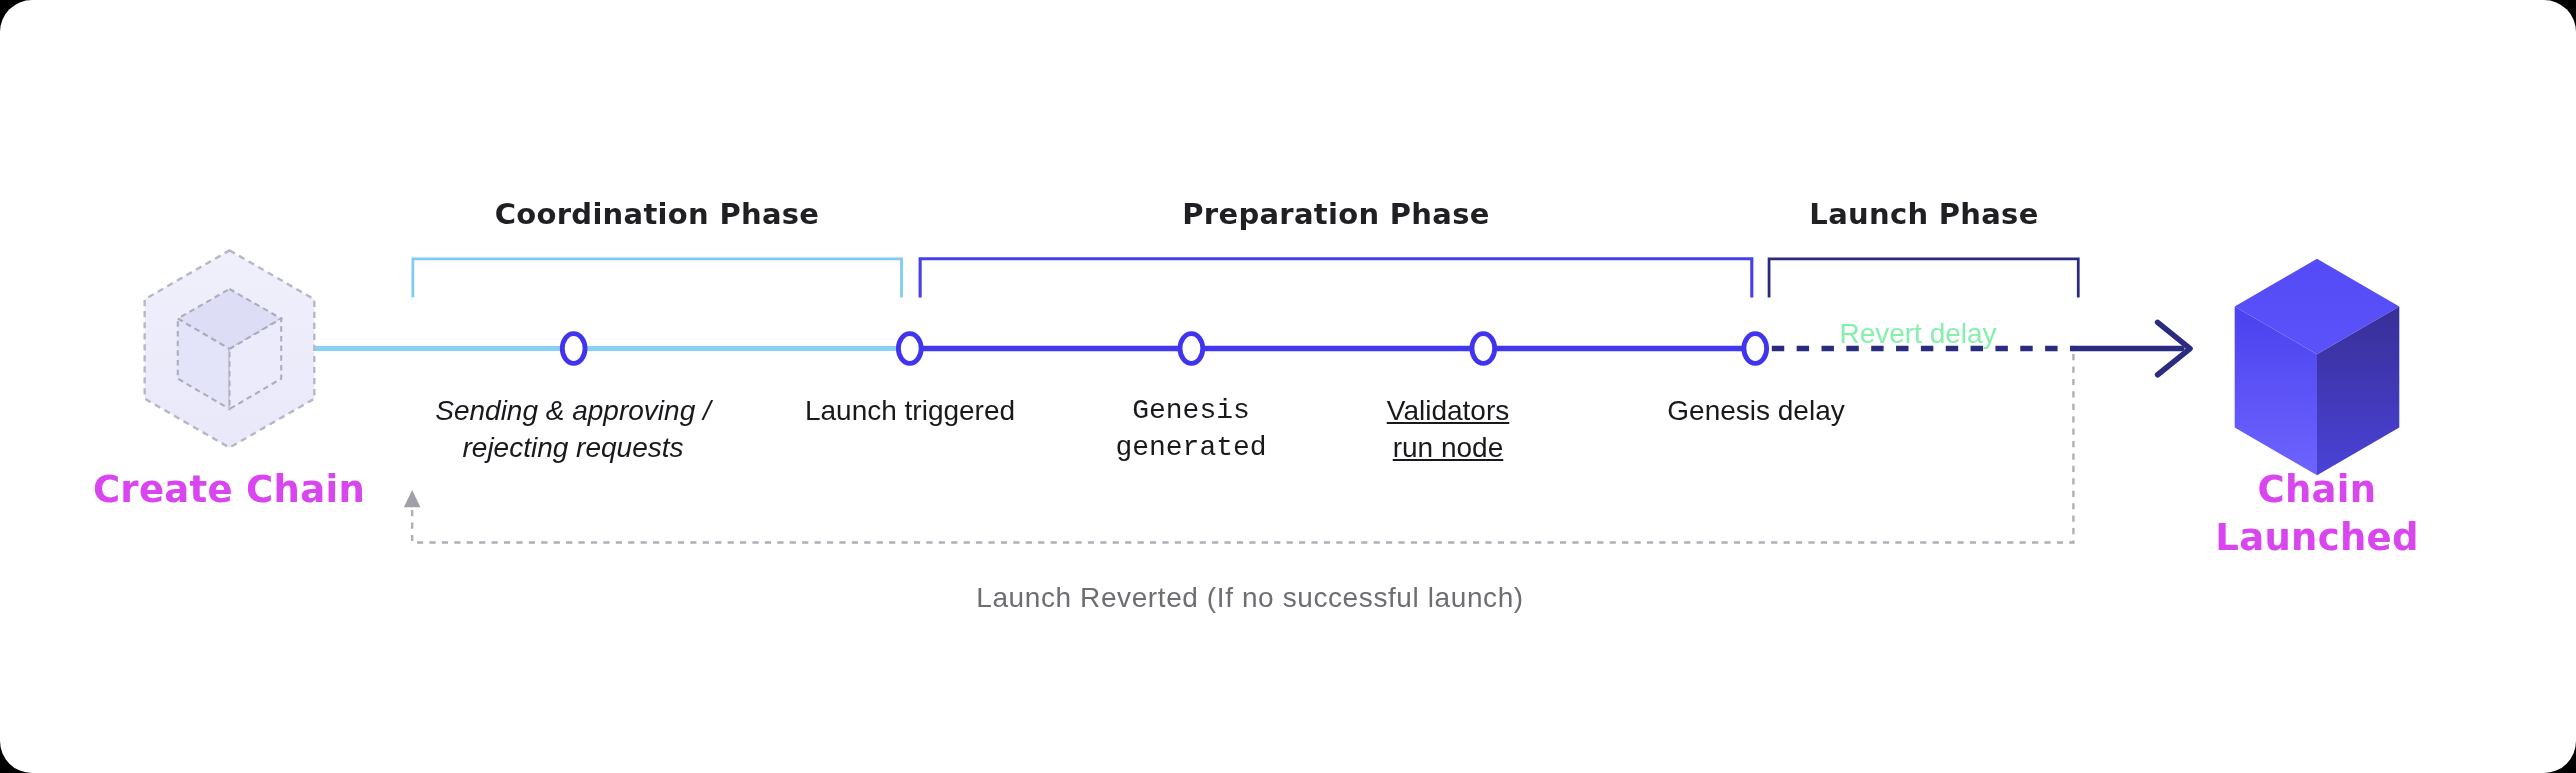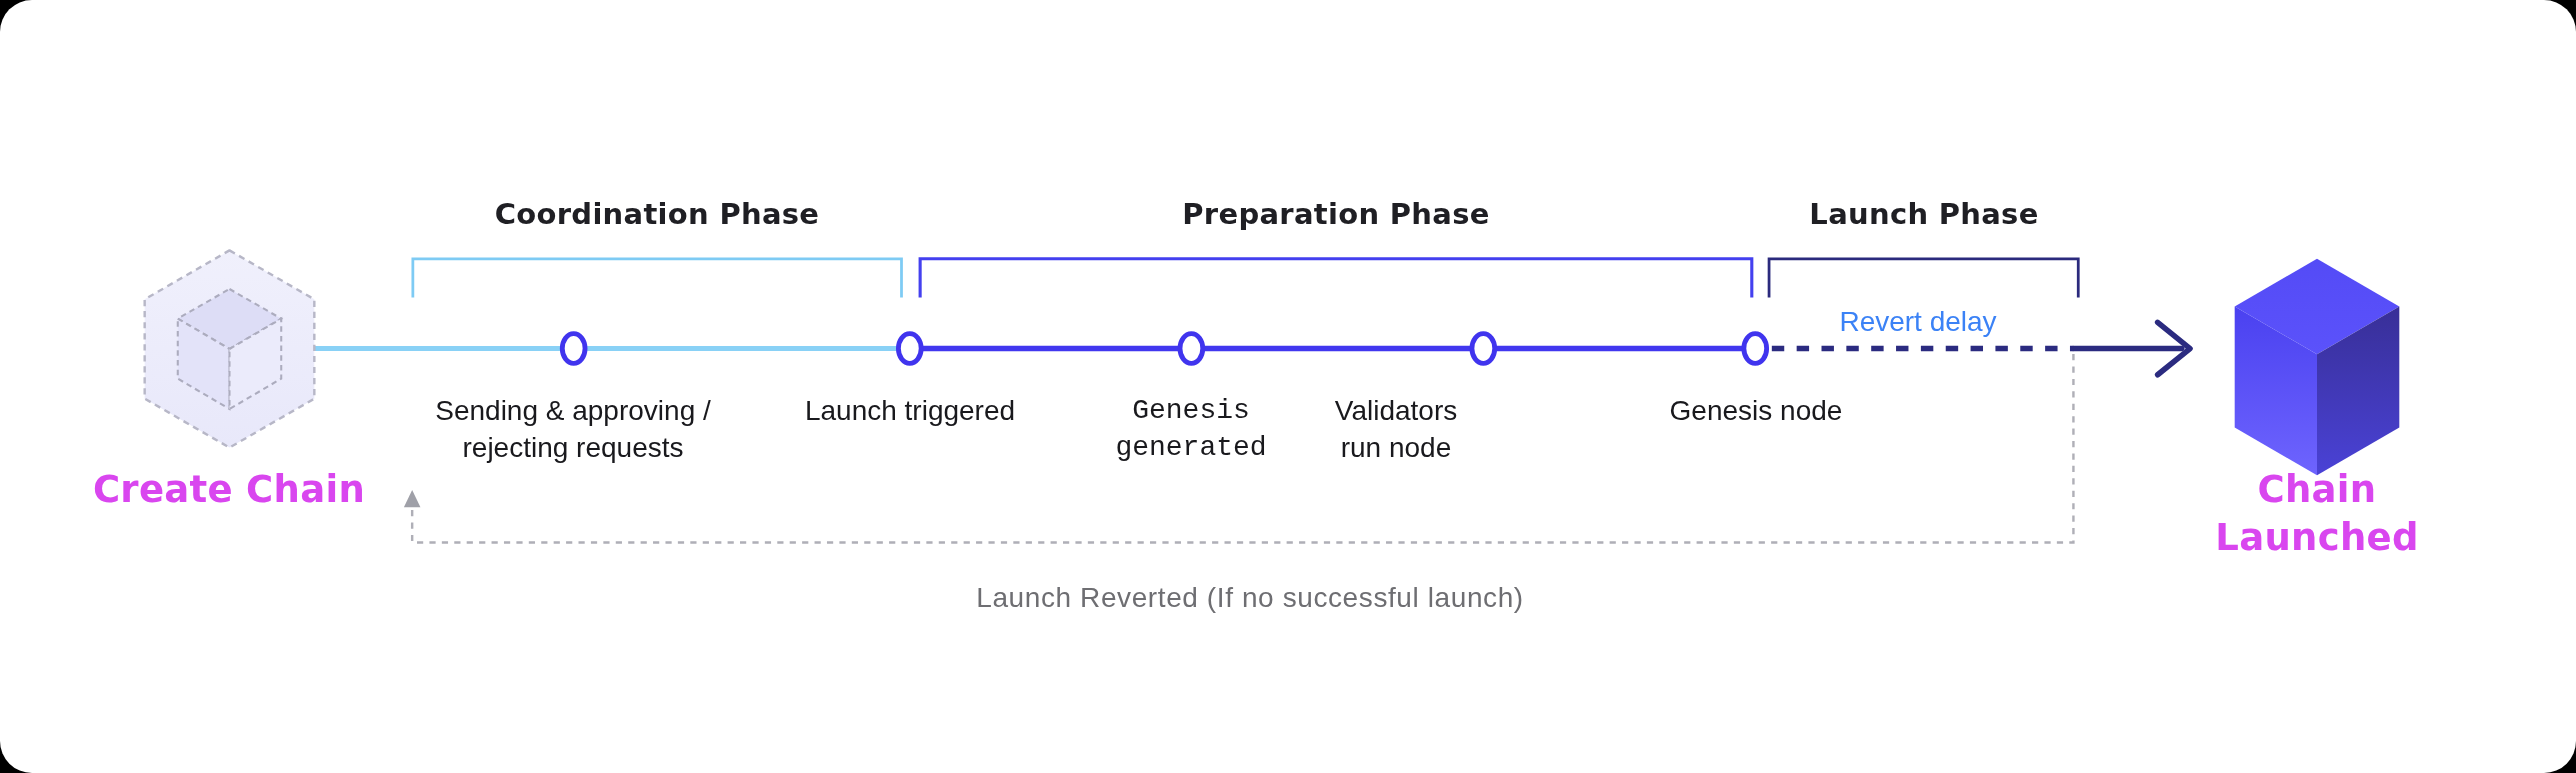--- a/index.html
+++ b/index.html
@@ -22,28 +22,28 @@
     font-weight:700;font-size:29px;line-height:35px;
     letter-spacing:0.3px;color:#1F1F24;white-space:nowrap;text-align:right;
   }
   .phase-coordination{left:657px;}
   .phase-preparation{left:1336px;}
   .phase-launch{left:1924px;}
   .node-label{
     top:392px;
     font-size:28px;line-height:37px;font-weight:400;color:#19191D;
   }
-  .ml-0{left:573px;width:359px;}
+  .ml-0{left:573px;width:359px;font-style:italic;}
   .ml-1{left:910px;width:290px;}
   .ml-2{left:1191px;width:166px;font-family:Liberation Mono, monospace;}
-  .ml-3{left:1396px;width:166px;}
+  .ml-3{left:1448px;width:166px;text-decoration:underline;}
   .ml-4{left:1756px;width:221px;}
   .revert-delay{
-    left:1918px;top:304px;
-    font-size:28px;line-height:35px;color:#3b82f6;white-space:nowrap;
+    left:1918px;top:316px;
+    font-size:28px;line-height:35px;color:#86efac;white-space:nowrap;
   }
   .launch-reverted{
     left:1250px;top:580px;
     font-size:28px;line-height:35px;color:#6E6E72;
     letter-spacing:0.6px;white-space:nowrap;
   }
   .terminal-label{
     top:466px;width:304px;
     font-family:"DejaVu Sans", sans-serif;
     font-weight:700;font-size:37px;line-height:48px;
@@ -113,20 +113,20 @@
 </svg>
 
 <div class="txt phase-label phase-coordination">Coordination Phase</div>
 <div class="txt phase-label phase-preparation">Preparation Phase</div>
 <div class="txt phase-label phase-launch">Launch Phase</div>
 
 <div class="txt node-label ml-0">Sending &amp; approving / rejecting requests</div>
 <div class="txt node-label ml-1">Launch triggered</div>
 <div class="txt node-label ml-2">Genesis generated</div>
 <div class="txt node-label ml-3">Validators run node</div>
-<div class="txt node-label ml-4">Genesis node</div>
+<div class="txt node-label ml-4">Genesis delay</div>
 
 <div class="txt revert-delay">Revert delay</div>
 <div class="txt launch-reverted">Launch Reverted (If no successful launch)</div>
 
 <div class="txt terminal-label create-chain">Create Chain</div>
 <div class="txt terminal-label chain-launched">Chain Launched</div>
 
 
 </body></html>

